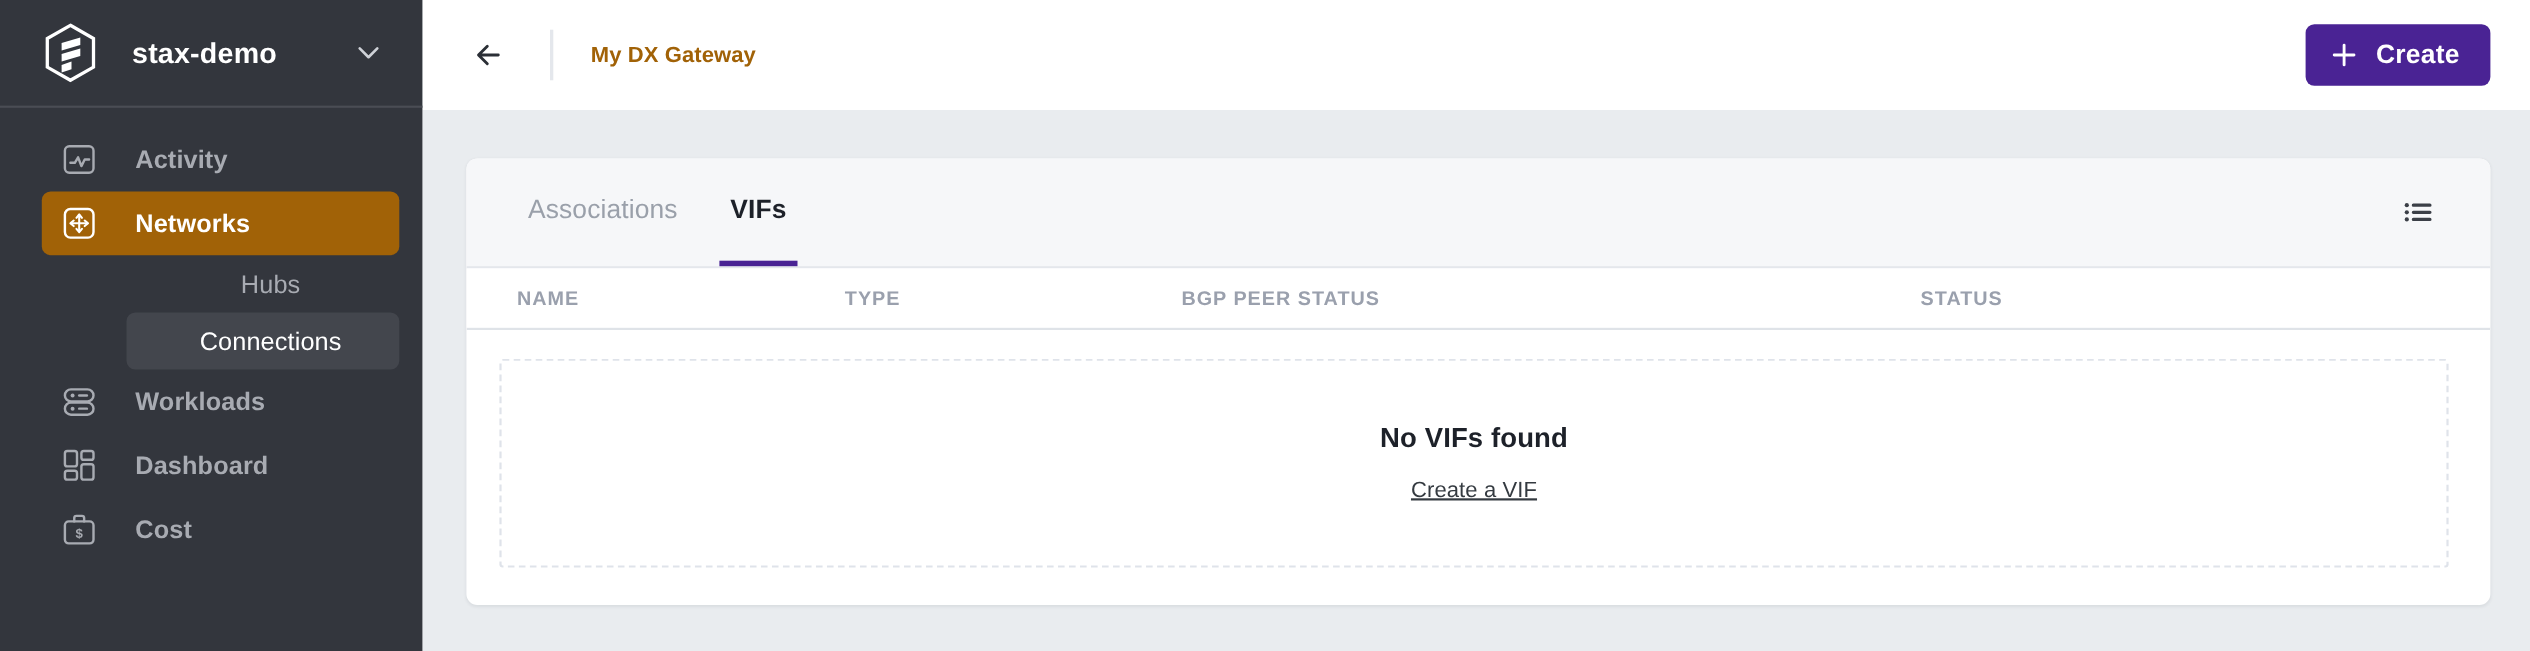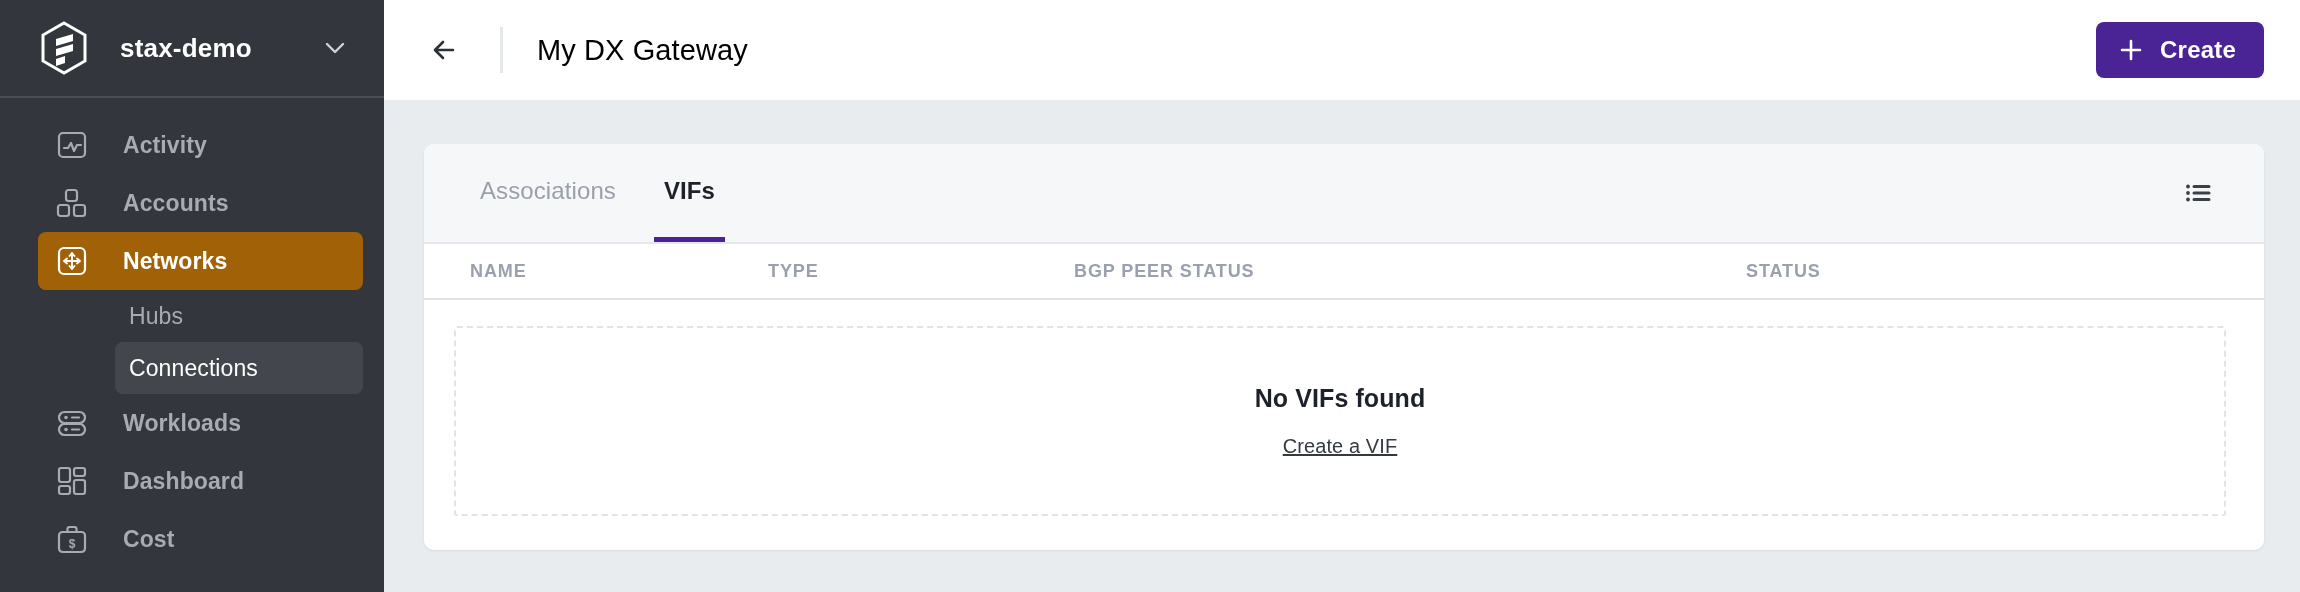--- a/index.html
+++ b/index.html
@@ -65,20 +65,21 @@
   .nav-item.active .nav-label { color: #ffffff; }
 
   .sub-item {
     display: flex;
     align-items: center;
     height: 52px;
     margin: 0 21px 0 115px;
     padding-left: 14px;
     border-radius: 8px;
     cursor: pointer;
+    justify-content: center;
   }
   .sub-item.active { background: #43464d; }
   .sub-label { font-size: 23px; color: #a8abb2; letter-spacing: 0.1px; }
   .sub-item.active .sub-label { color: #ffffff; }
 
   
   .main {
     flex: 1;
     height: 592px;
     background: #e9ecef;
@@ -101,23 +102,23 @@
     display: flex; align-items: center; justify-content: center;
     cursor: pointer;
   }
   .topbar-divider {
     width: 3px;
     height: 46px;
     background: #e4e7ec;
     margin: 0 34px 0 26px;
   }
   .page-title {
-    font-size: 29px;
-    font-weight: normal;
-    color: #000000;
+    font-size: 20px;
+    font-weight: bold;
+    color: #a16207;
     letter-spacing: 0.1px;
   }
   .create-btn {
     margin-left: auto;
     background: #4a2394;
     color: #fff;
     border: none;
     border-radius: 8px;
     height: 56px;
     padding: 0 28px 0 22px;
@@ -249,30 +250,20 @@
       <div class="nav-item">
         <span class="nav-icon">
           <svg viewBox="0 0 34 34" width="34" height="34" fill="none">
             <rect x="4" y="5" width="26" height="24" rx="4" stroke="#a8abb2" stroke-width="2.2"></rect>
             <path d="M9 20 L13 20 L16 15 L19 23 L22 17 L26 17" stroke="#a8abb2" stroke-width="2.2" stroke-linecap="round" stroke-linejoin="round"></path>
           </svg>
         </span>
         <span class="nav-label">Activity</span>
       </div>
 
-      <div class="nav-item">
-        <span class="nav-icon">
-          <svg viewBox="0 0 34 34" width="34" height="34" fill="none">
-            <rect x="11" y="4" width="11" height="11" rx="2.5" stroke="#a8abb2" stroke-width="2.2"></rect>
-            <rect x="3" y="19" width="11" height="11" rx="2.5" stroke="#a8abb2" stroke-width="2.2"></rect>
-            <rect x="19" y="19" width="11" height="11" rx="2.5" stroke="#a8abb2" stroke-width="2.2"></rect>
-          </svg>
-        </span>
-        <span class="nav-label">Accounts</span>
-      </div>
 
       <div class="nav-item active">
         <span class="nav-icon">
           <svg viewBox="0 0 34 34" width="34" height="34" fill="none">
             <rect x="4" y="4" width="26" height="26" rx="5" stroke="#ffffff" stroke-width="2.2"></rect>
             <path d="M17 9 V25 M9 17 H25" stroke="#ffffff" stroke-width="1.9"></path>
             <path d="M17 9 L14.5 12 M17 9 L19.5 12" stroke="#ffffff" stroke-width="1.9" stroke-linecap="round"></path>
             <path d="M17 25 L14.5 22 M17 25 L19.5 22" stroke="#ffffff" stroke-width="1.9" stroke-linecap="round"></path>
             <path d="M9 17 L12 14.5 M9 17 L12 19.5" stroke="#ffffff" stroke-width="1.9" stroke-linecap="round"></path>
             <path d="M25 17 L22 14.5 M25 17 L22 19.5" stroke="#ffffff" stroke-width="1.9" stroke-linecap="round"></path>

